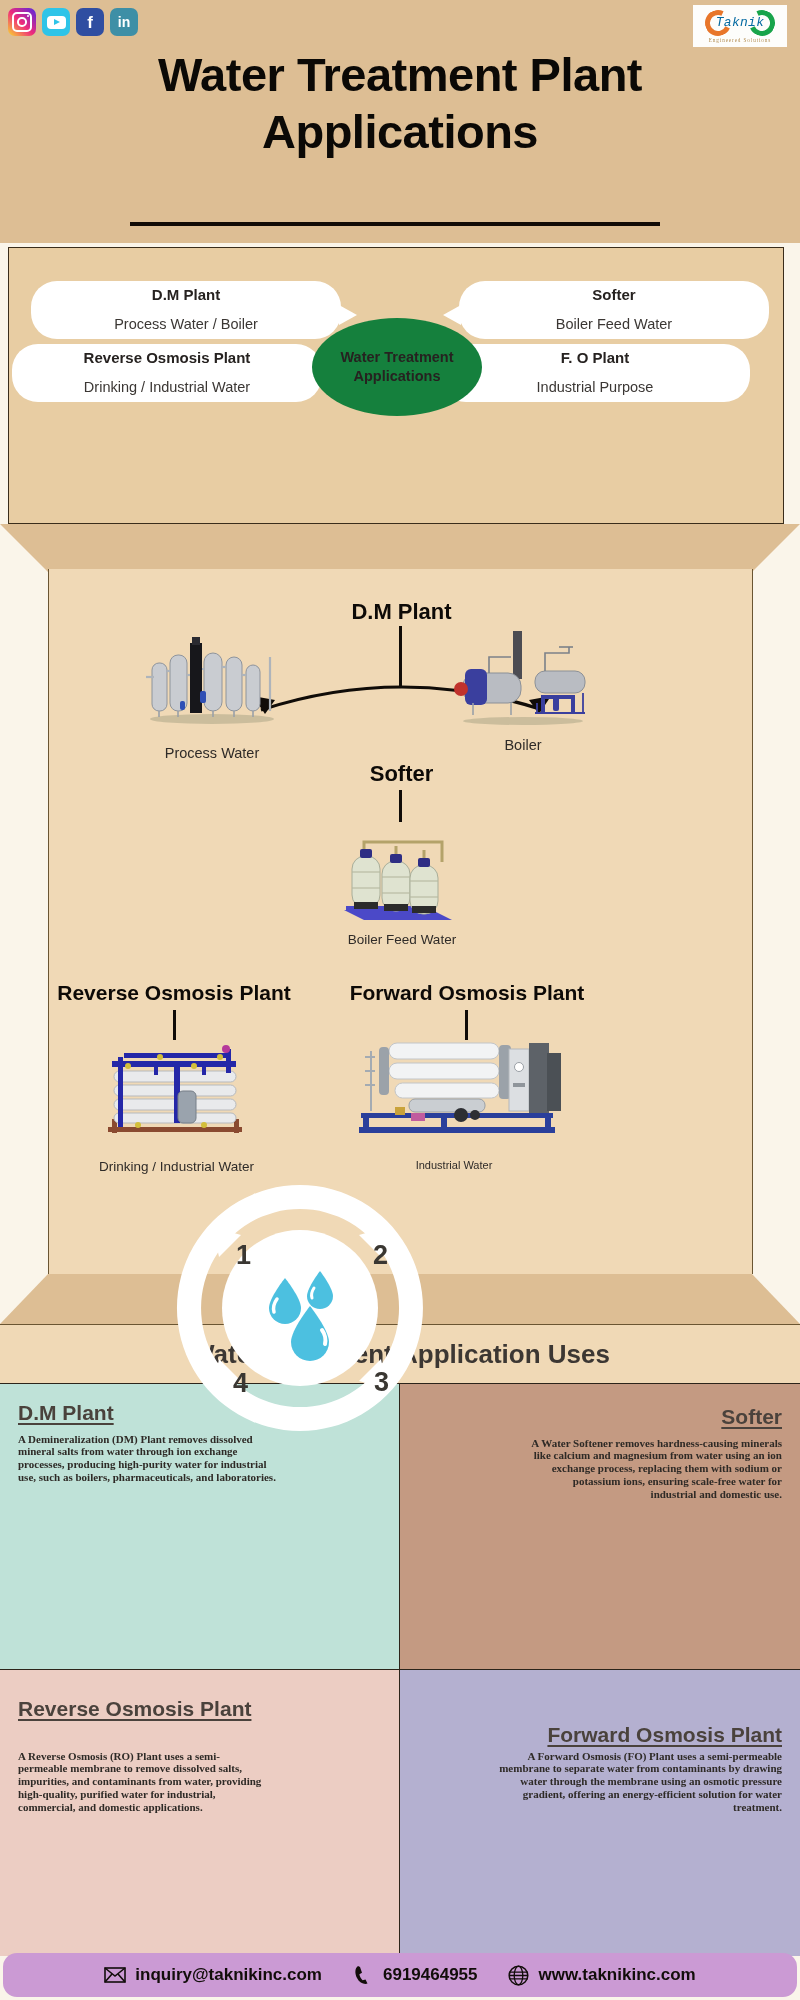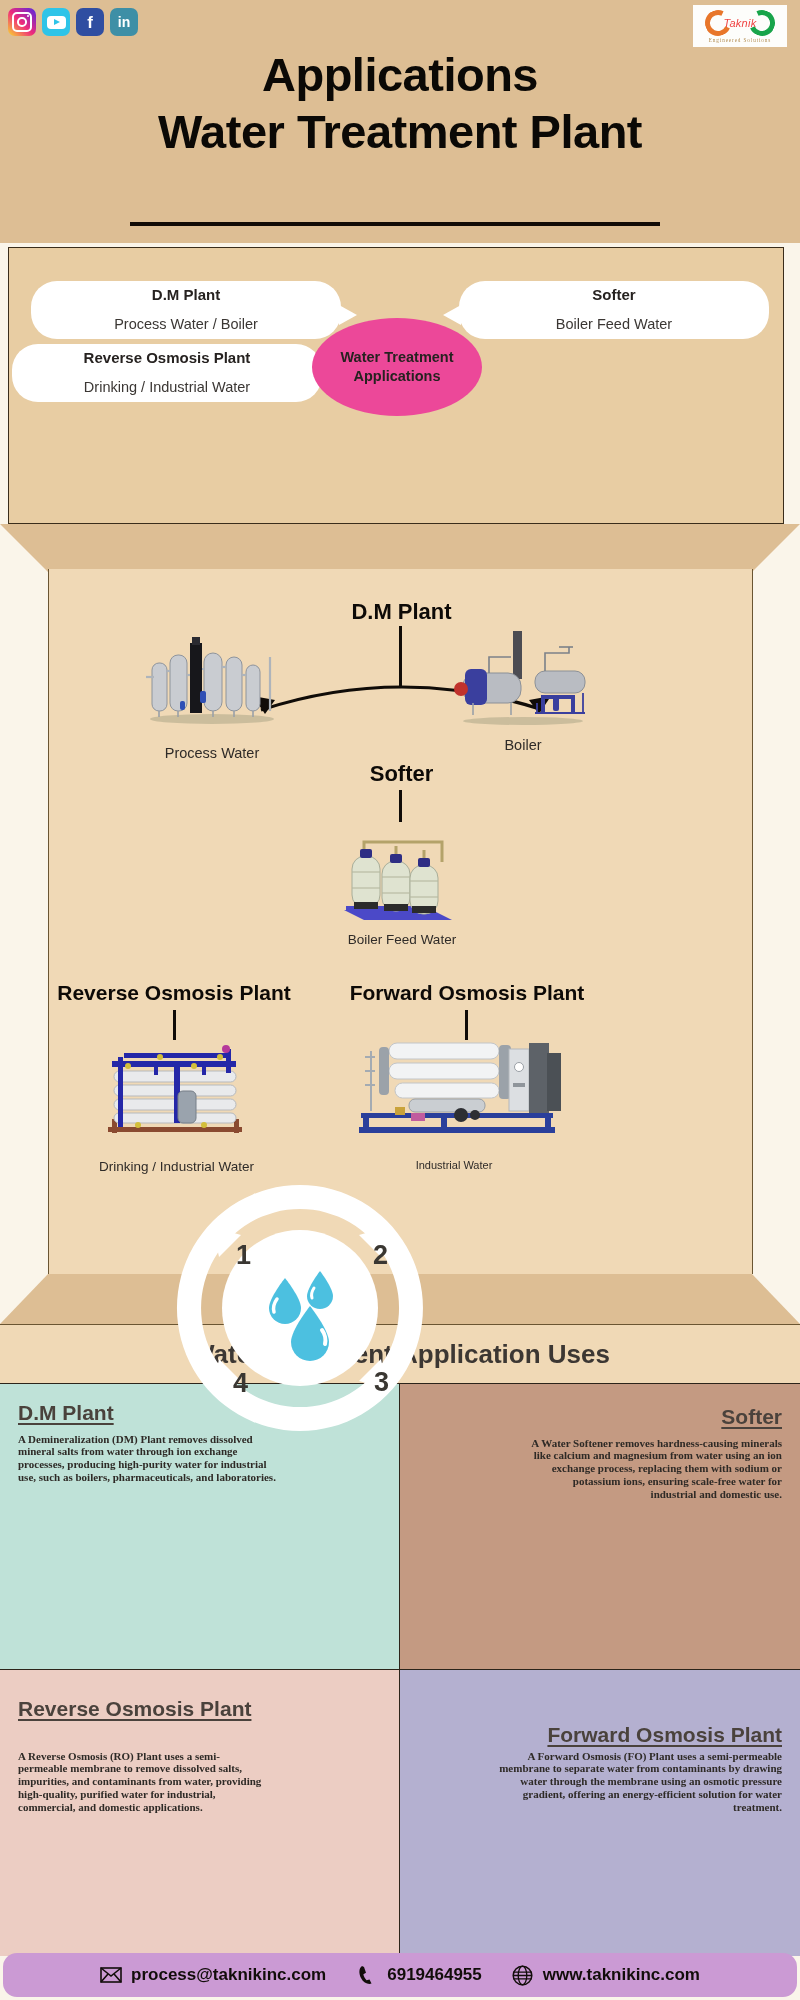--- a/index.html
+++ b/index.html
@@ -26,22 +26,22 @@
   .ig-g:after{content:"";position:absolute;right:0.6px;top:0.6px;width:2.2px;height:2.2px;background:#fff;border-radius:50%;}
   .yt-g{width:19px;height:13px;background:#fff;border-radius:4px;position:relative;}
   .yt-g:after{content:"";position:absolute;left:7px;top:3.1px;border-left:6px solid #2ec4e8;border-top:3.4px solid transparent;border-bottom:3.4px solid transparent;}
 
   .logo-box{position:absolute;right:13px;top:5px;width:94px;height:42px;background:#fdfdfb;
             display:flex;flex-direction:column;align-items:center;justify-content:center;}
   .logo-row{position:relative;width:88px;height:27px;display:flex;align-items:center;justify-content:center;}
   .arc{position:absolute;width:26px;height:26px;border-radius:50%;box-sizing:border-box;}
   .arc-o{left:9px;border:5px solid #e8762a;border-right-color:transparent;transform:rotate(-20deg);}
   .arc-g{right:9px;border:5px solid #18a44a;border-left-color:transparent;transform:rotate(20deg);}
-  .logo-word{position:relative;z-index:3;font-family:Liberation Sans, sans-serif;font-size:11px;
-             color:#ef4444;font-style:italic;letter-spacing:.3px;}
+  .logo-word{position:relative;z-index:3;font-family:Liberation Mono, monospace;font-size:13px;
+             color:#0369a1;font-style:italic;letter-spacing:.3px;}
   .logo-tag{font-family:"Liberation Serif",serif;font-size:5.2px;color:#b08a4e;letter-spacing:.9px;margin-top:1px;}
 
   .title{position:absolute;left:0;top:46px;width:800px;text-align:center;
          font-size:47px;font-weight:bold;color:#0b0906;line-height:1.22;letter-spacing:-.5px;}
   .title-rule{position:absolute;left:130px;top:222px;width:530px;height:4px;background:#120b06;}
 
   
   .card{position:absolute;left:8px;top:247px;width:776px;height:277px;
         background:#e8cda3;border:1.5px solid #3a2d1b;box-sizing:border-box;}
   .bub{position:absolute;background:#fff;border-radius:26px;box-sizing:border-box;
@@ -50,21 +50,21 @@
   .bub .b-s{font-size:14.5px;color:#3b3734;line-height:1.3;margin-top:10px;}
   .bub:after{content:"";position:absolute;width:0;height:0;}
   .bub-dm{left:22px;top:33px;width:310px;height:58px;}
   .bub-dm:after{right:-16px;top:24px;border-top:10px solid transparent;border-bottom:10px solid transparent;border-left:18px solid #fff;}
   .bub-sf{right:14px;top:33px;width:310px;height:58px;}
   .bub-sf:after{left:-16px;top:24px;border-top:10px solid transparent;border-bottom:10px solid transparent;border-right:18px solid #fff;}
   .bub-ro{left:3px;top:96px;width:310px;height:58px;}
   .bub-ro:after{right:-16px;top:16px;border-top:10px solid transparent;border-bottom:10px solid transparent;border-left:18px solid #fff;}
   .bub-fo{right:33px;top:96px;width:310px;height:58px;}
   .bub-fo:after{left:-16px;top:12px;border-top:10px solid transparent;border-bottom:10px solid transparent;border-right:18px solid #fff;}
-  .hub{position:absolute;left:303px;top:70px;width:170px;height:98px;background:#ec4899;border-radius:50%;
+  .hub{position:absolute;left:303px;top:70px;width:170px;height:98px;background:#15803d;border-radius:50%;
        display:flex;align-items:center;justify-content:center;text-align:center;
        font-size:14.5px;font-weight:bold;color:#262220;line-height:1.32;z-index:5;}
   .trap-top-w{position:absolute;left:0;top:524px;width:800px;height:48px;overflow:hidden;}
   .trap-top-s{width:800px;height:48px;background:#ddbe94;
      clip-path:polygon(0 0,800px 0,752px 48px,48px 48px);}
   .mid-w{position:absolute;left:48px;top:569px;width:705px;height:705px;
        background:#f0d9b6;border-left:1.2px solid #6a5532;border-right:1.2px solid #6a5532;box-sizing:border-box;}
   .trap-bot-w{position:absolute;left:0;top:1274px;width:800px;height:50px;overflow:hidden;}
   .trap-bot-s{width:800px;height:50px;background:#ddbe94;
      clip-path:polygon(48px 0,752px 0,800px 50px,0 50px);}
@@ -137,22 +137,22 @@
     <div class="logo-box">
       <div class="logo-row">
         <span class="arc arc-o"></span>
         <span class="arc arc-g"></span>
         <span class="logo-word">Taknik</span>
       </div>
       <div class="logo-tag">Engineered Solutions</div>
     </div>
 
     <div class="title">
+      <div>Water Treatment Plant</div>
       <div>Applications</div>
-      <div>Water Treatment Plant</div>
     </div>
     <div class="title-rule"></div>
   </div>
 
   <div class="card">
 
     <div class="bub bub-dm">
       <div class="b-t">D.M Plant</div>
       <div class="b-s">Process Water / Boiler</div>
     </div>
@@ -160,20 +160,24 @@
     <div class="bub bub-sf">
       <div class="b-t">Softer</div>
       <div class="b-s">Boiler Feed Water</div>
     </div>
 
     <div class="bub bub-ro">
       <div class="b-t">Reverse Osmosis Plant</div>
       <div class="b-s">Drinking / Industrial Water</div>
     </div>
 
+    <div class="bub bub-fo">
+      <div class="b-t">F. O Plant</div>
+      <div class="b-s">Industrial Purpose</div>
+    </div>
 
     <div class="hub">
       <span>Water Treatment Applications</span>
     </div>
   </div>
 
   <div class="trap-top-w">
     <div class="trap-top-s"></div>
   </div>
 
@@ -438,21 +442,21 @@
 
   <div class="footer">
     <div class="fitem">
       <span class="fico">
         <svg width="22" height="16" viewBox="0 0 22 16">
           <rect x="1" y="1" width="20" height="14" fill="none" stroke="#120d0a" stroke-width="1.6"></rect>
           <path d="M1 1 L11 9 L21 1" fill="none" stroke="#120d0a" stroke-width="1.6"></path>
           <path d="M1 15 L8 7 M21 15 L14 7" fill="none" stroke="#120d0a" stroke-width="1.6"></path>
         </svg>
       </span>
-      <span>process@taknikinc.com</span>
+      <span>inquiry@taknikinc.com</span>
     </div>
     <div class="fitem">
       <span class="fico">
         <svg width="18" height="20" viewBox="0 0 18 20">
           <path d="M4 1 C1 3 0.5 8 3 13 C5.5 18 10 19.6 13.5 18.6 L11.5 14.6 L8.6 15.2 C6.8 13.4 5.6 11.2 5.4 9.2 L8 7.8 L6 2 Z" fill="#120d0a"></path>
         </svg>
       </span>
       <span>6919464955</span>
     </div>
     <div class="fitem">

